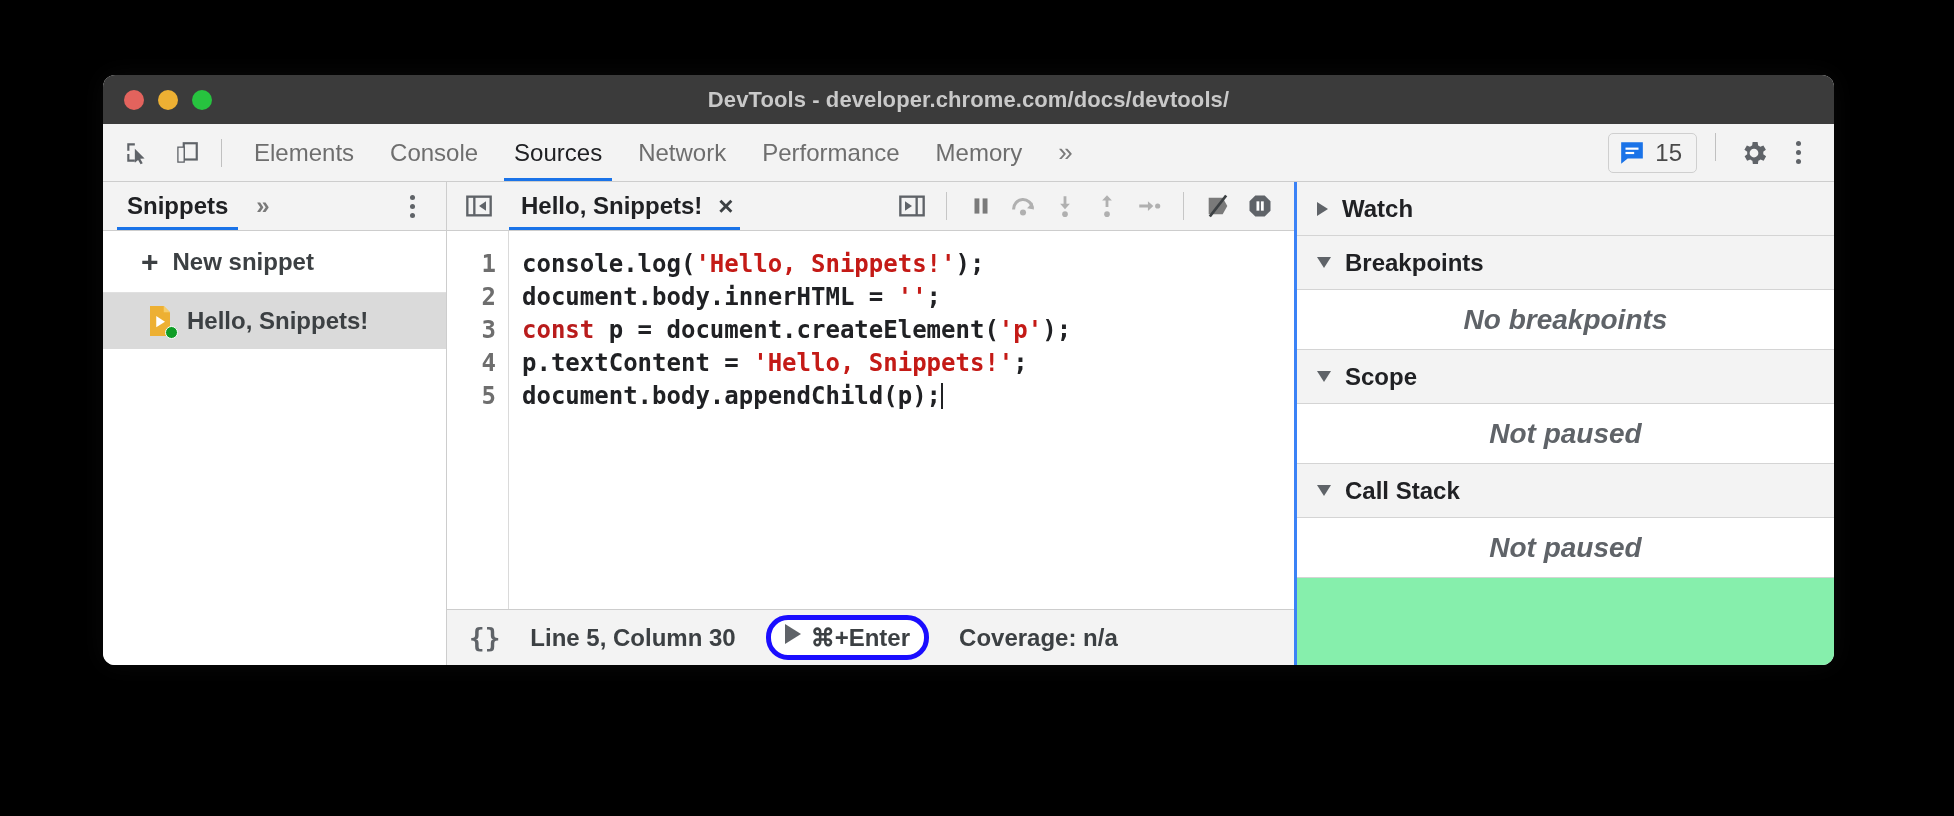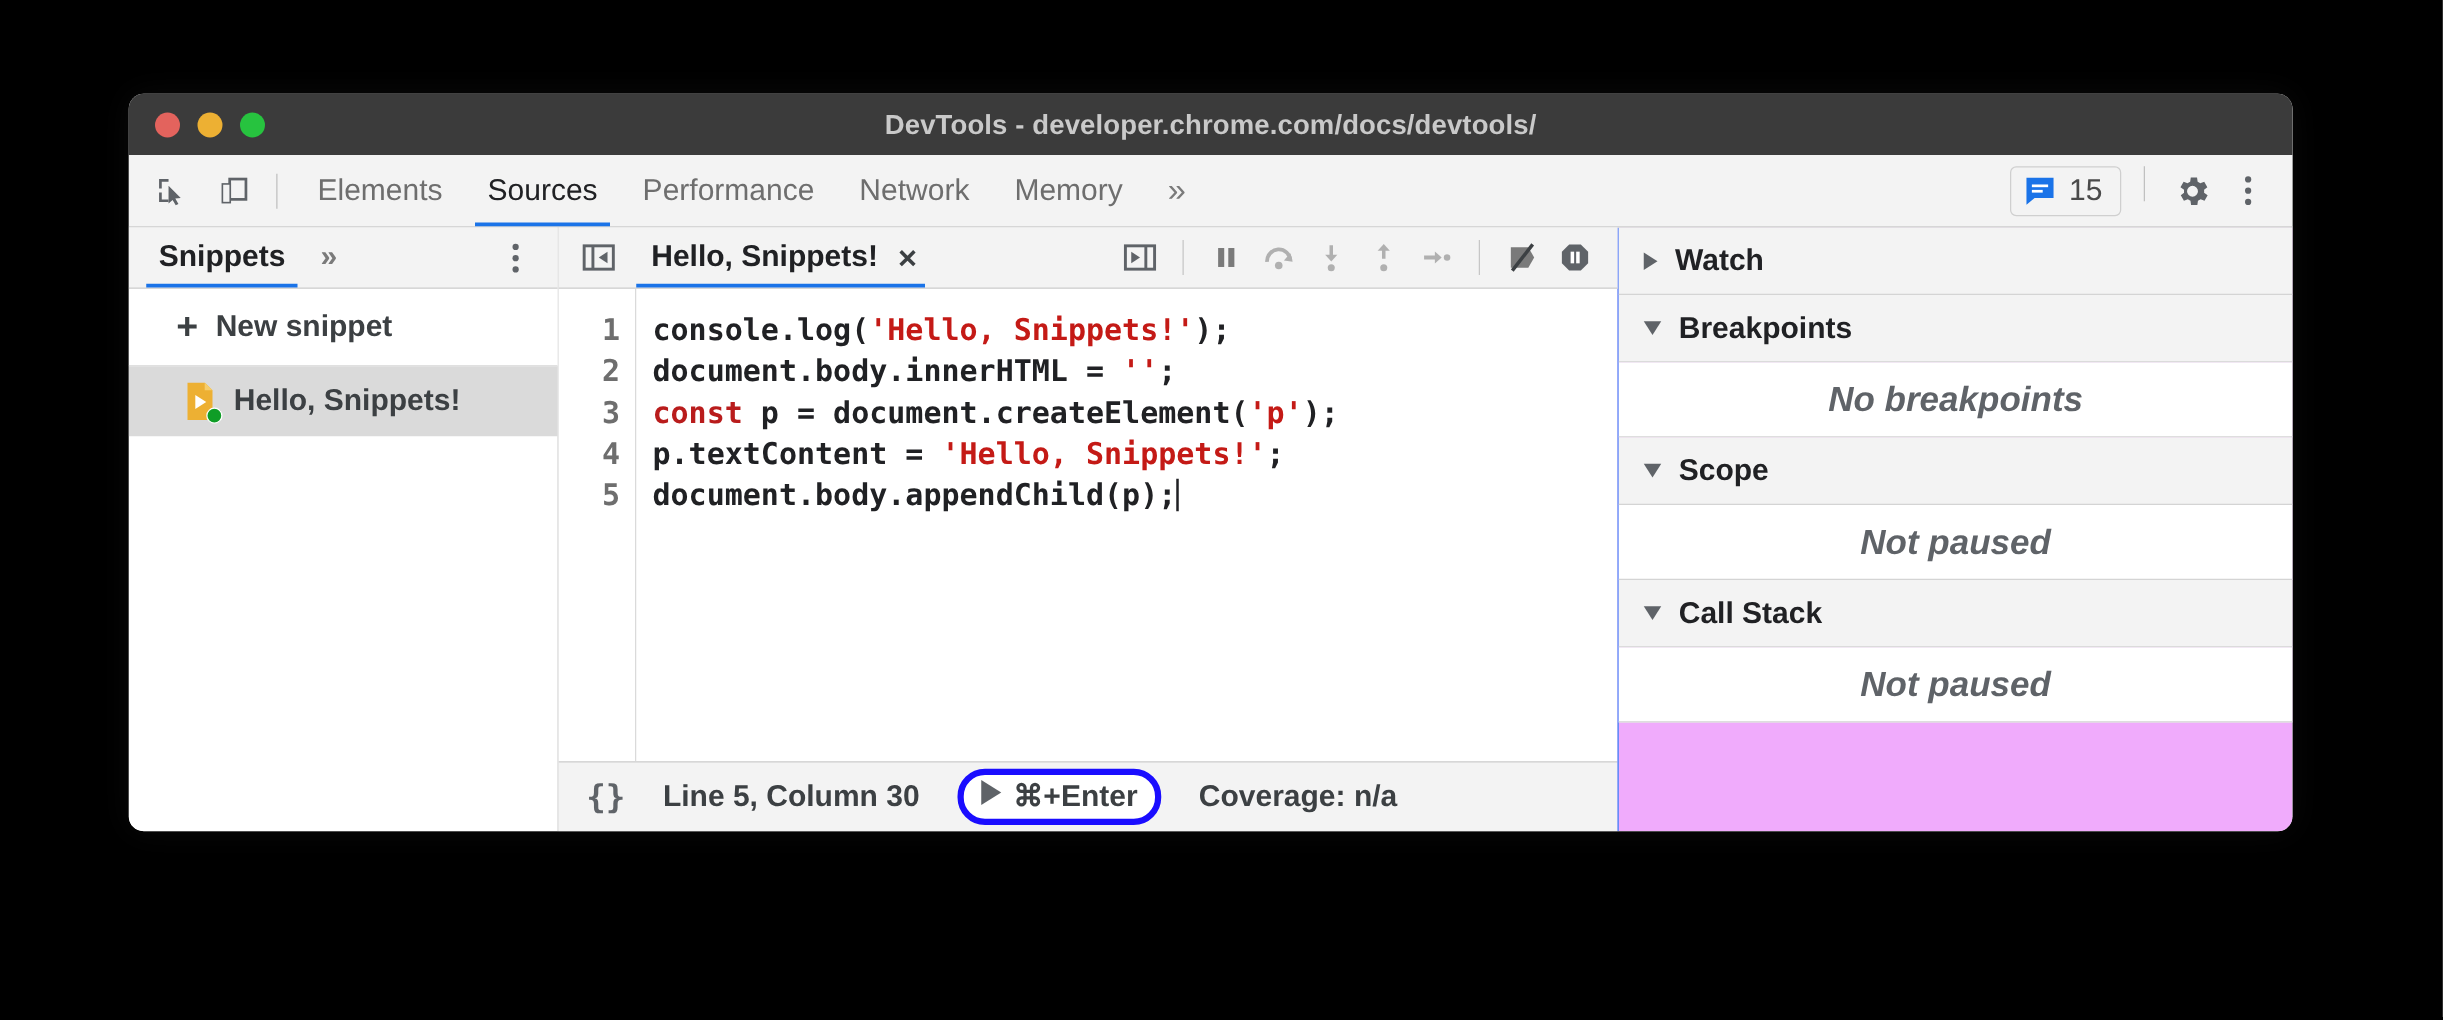--- a/index.html
+++ b/index.html
@@ -275,22 +275,22 @@
   .run-tri {
     width: 0; height: 0;
     border-left: 16px solid #5f6368;
     border-top: 10px solid transparent;
     border-bottom: 10px solid transparent;
   }
 
   
   .debugger {
     width: 540px;
-    border-left: 1px solid #3b82f6;
-    background: #f0abfc;
+    border-left: 3px solid #3b82f6;
+    background: #86efac;
     display: flex; flex-direction: column;
   }
   .section-head {
     height: 54px;
     background: #f3f3f3;
     border-bottom: 1px solid #d4d4d4;
     display: flex; align-items: center;
     gap: 14px;
     padding-left: 20px;
     font-size: 24px;
@@ -348,28 +348,31 @@
             <rect x="4.2" y="7.2" width="4.6" height="12.6" fill="#f3f3f3"></rect>
           </svg>
         </div>
       </div>
       <div class="tb-sep"></div>
 
       <div class="tabs">
         <div class="tab">
           <span>Elements</span>
         </div>
+        <div class="tab">
+          <span>Console</span>
+        </div>
         <div class="tab active">
           <span>Sources</span>
         </div>
         <div class="tab">
+          <span>Network</span>
+        </div>
+        <div class="tab">
           <span>Performance</span>
-        </div>
-        <div class="tab">
-          <span>Network</span>
         </div>
         <div class="tab">
           <span>Memory</span>
         </div>
         <div class="tab">
           <span class="chev">»</span>
         </div>
       </div>
 
       <div class="tb-right">

